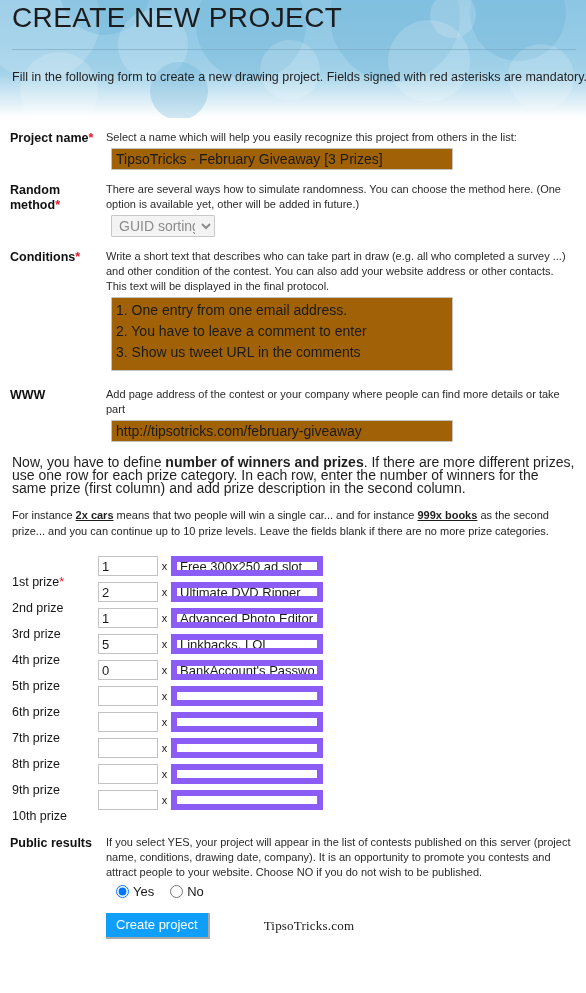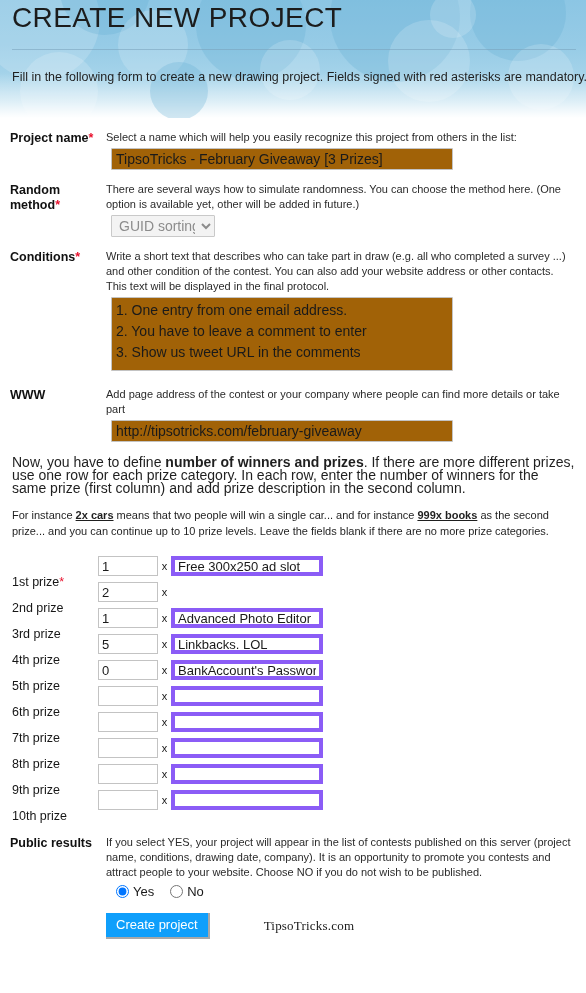--- a/index.html
+++ b/index.html
@@ -147,21 +147,21 @@
     font-family: "Liberation Sans", sans-serif;
     outline: none;
   }
   .xsep {
     width: 13px; text-align: center;
     font-size: 11px; color: #1a1a1a;
   }
   .pdesc {
     width: 152px; height: 20px;
     font-size: 13px; color: #1a1a1a;
-    border: 4px solid #8b5cf6;
+    border: 6px solid #8b5cf6;
     background: #fff;
     padding: 1px 3px;
     font-family: "Liberation Sans", sans-serif;
     outline: none;
   }
 
   
   .pubrow { margin-top: 22px; }
   .radios { padding-left: 10px; margin-top: 4px; display: flex; align-items: center; }
   .radios label {
@@ -275,20 +275,21 @@
       <div class="prow">
         <div class="plabel">1st prize<span class="req">*</span></div>
         <input type="text" class="pqty" value="1" style="">
         <span class="xsep">x</span>
         <input type="text" class="pdesc" value="Free 300x250 ad slot" style="">
       </div>
       <div class="prow">
         <div class="plabel">2nd prize</div>
         <input type="text" class="pqty" value="2" style="">
         <span class="xsep">x</span>
+        <input type="text" class="pdesc" value="Ultimate DVD Ripper" style="">
       </div>
       <div class="prow">
         <div class="plabel">3rd prize</div>
         <input type="text" class="pqty" value="1" style="">
         <span class="xsep">x</span>
         <input type="text" class="pdesc" value="Advanced Photo Editor" style="">
       </div>
       <div class="prow">
         <div class="plabel">4th prize</div>
         <input type="text" class="pqty" value="5" style="">

